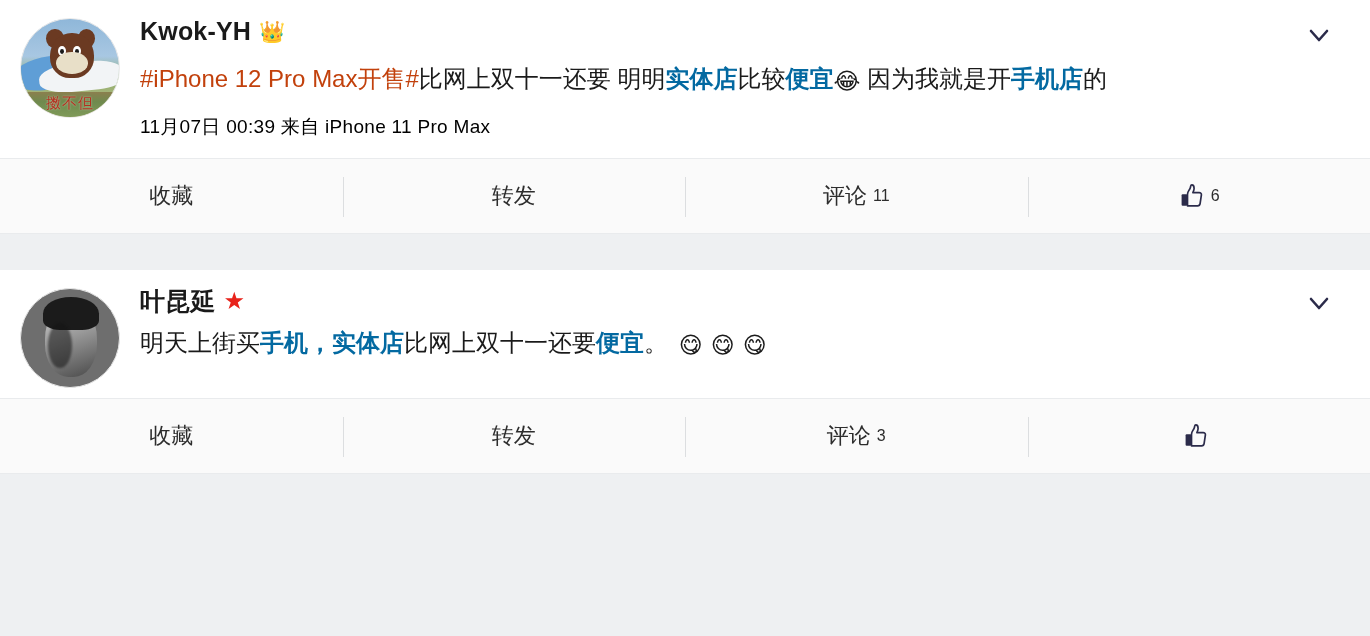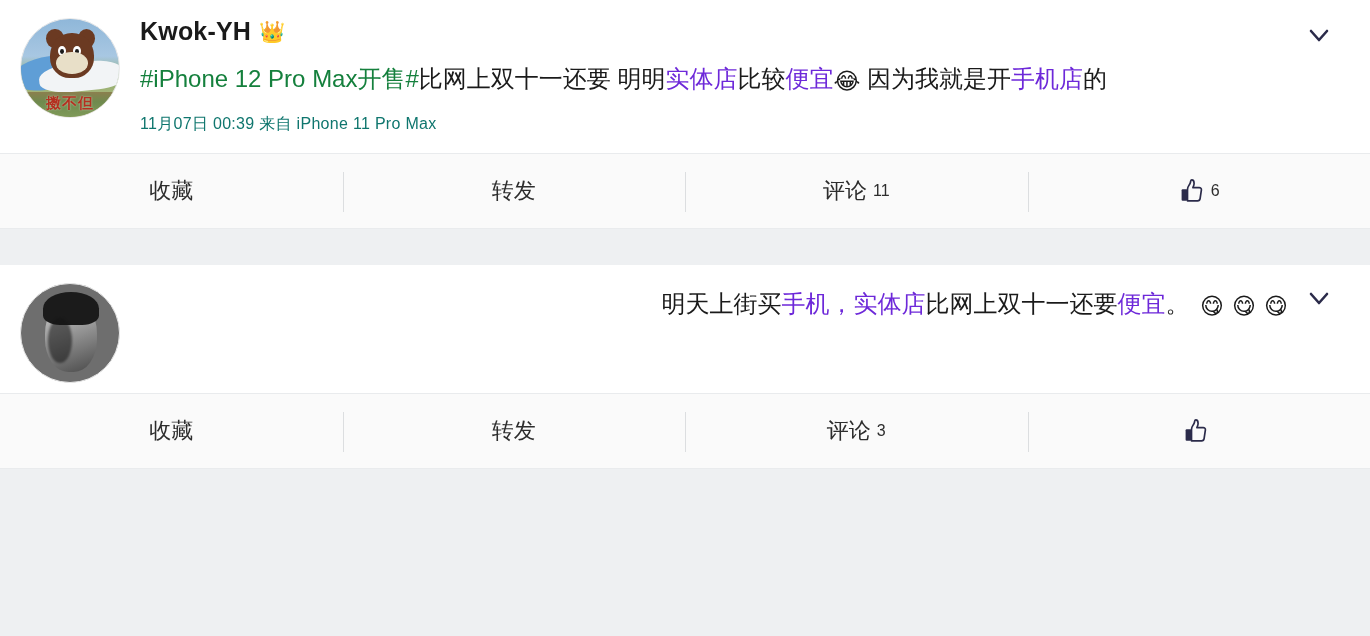--- a/index.html
+++ b/index.html
@@ -27,45 +27,45 @@
   .av-pillow { position:absolute; left:-8%; top:38%; width:78%; height:34%; background:#5f9ed6; border-radius:50% 50% 40% 40%; transform:rotate(-8deg); }
   .av-sheet { position:absolute; left:18%; top:44%; width:86%; height:30%; background:#f2f4f6; border-radius:46% 40% 30% 40%; transform:rotate(-6deg); }
   .av-ground { position:absolute; left:0; bottom:0; width:100%; height:26%; background:linear-gradient(180deg,#8b7f4e 0%,#6f8a4e 40%,#7f9a59 100%); }
   .av-head { position:absolute; left:30%; top:14%; width:44%; height:46%; background:#6b3a22; border-radius:50% 50% 45% 45%; }
   .av-ear { position:absolute; width:18%; height:20%; background:#6b3a22; border-radius:50%; top:10%; }
   .av-ear.l { left:26%; } .av-ear.r { left:58%; }
   .av-muzzle { position:absolute; left:36%; top:34%; width:32%; height:22%; background:#e8dfc8; border-radius:50%; }
   .av-eye { position:absolute; width:8%; height:10%; background:#ffffff; border-radius:50%; top:28%; }
   .av-eye.l { left:38%; } .av-eye.r { left:53%; }
   .av-eye::after { content:''; position:absolute; left:25%; top:25%; width:50%; height:50%; background:#1a1a1a; border-radius:50%; }
-  .av-caption { position:absolute; left:0; bottom:4%; width:100%; text-align:center; font-size:15px; font-weight:700; color:#b4301f; letter-spacing:1px; text-shadow:0 0 2px rgba(255,255,255,.6); }
+  .av-caption { position:absolute; left:0; bottom:4%; width:100%; text-align:center; font-size:15px; font-weight:400; color:#b4301f; letter-spacing:1px; text-shadow:0 0 2px rgba(255,255,255,.6); }
 
   .avatar.photo { background:#6e6e6e; }
   .ph-face { position:absolute; left:24%; top:14%; width:54%; height:76%; background:linear-gradient(160deg,#d8d8d8 0%,#9a9a9a 45%,#4a4a4a 100%); border-radius:48% 48% 44% 44%; }
   .ph-hair { position:absolute; left:22%; top:8%; width:58%; height:34%; background:#1b1b1b; border-radius:50% 50% 30% 30%; }
   .ph-shadow { position:absolute; left:28%; top:34%; width:24%; height:46%; background:rgba(20,20,20,.55); border-radius:50%; filter:blur(1px); }
 
-  .content-col { flex: 1 1 auto; padding-right: 78px; }
+  .content-col { flex: 1 1 auto; }
 
   .name-row { display: flex; align-items: center; gap: 8px; height: 34px; }
   .username { font-size: 25px; font-weight: 700; color: #1a1a1a; letter-spacing: .2px; }
   .badge-crown { font-size: 21px; line-height: 1; }
   .badge-star { color: #e8231b; font-size: 24px; line-height: 1; }
 
   .post-text {
     font-size: 24px; line-height: 1.62; color: #1a1a1a;
     margin-top: 12px; word-break: break-word;
   }
-  .post-text.compact { margin-top: 6px; text-align: right; }
-  .hashtag { color: #15803d; }
-  .hl { color: #6d28d9; }
+  .post-text.compact { margin-top: 6px; }
+  .hashtag { color: #c2410c; }
+  .hl { color: #0369a1; font-weight: bold; }
   .emoji { font-size: 23px; vertical-align: -2px; }
   .emoji-row .emoji { margin: 0 4px; }
 
-  .meta { font-size: 16px; color: #0f766e; margin-top: 14px; letter-spacing: .3px; }
+  .meta { font-size: 19px; color: #000000; margin-top: 14px; letter-spacing: .3px; }
   .meta.tight { margin-top: 8px; }
 
   .chevron {
     position: absolute; right: 38px; top: 22px;
     width: 26px; height: 26px; cursor: pointer;
   }
   .chevron.second { top: 20px; }
 
   .actions {
     display: flex; align-items: center;
@@ -170,20 +170,24 @@
     <div class="post-body">
       <div class="avatar-col">
         <div class="avatar photo">
           <div class="ph-face"></div>
           <div class="ph-hair"></div>
           <div class="ph-shadow"></div>
         </div>
       </div>
 
       <div class="content-col">
+        <div class="name-row">
+          <span class="username">叶昆延</span>
+          <span class="badge-star">★</span>
+        </div>
 
         <div class="post-text compact emoji-row">
           <span>明天上街买</span><span class="hl">手机</span><span class="hl">，</span><span class="hl">实体店</span><span>比网上双十一还要</span><span class="hl">便宜</span><span>。 </span><span class="emoji">😋</span><span class="emoji">😋</span><span class="emoji">😋</span>
         </div>
 
       </div>
     </div>
 
     <div class="post-pad-sm"></div>
 

